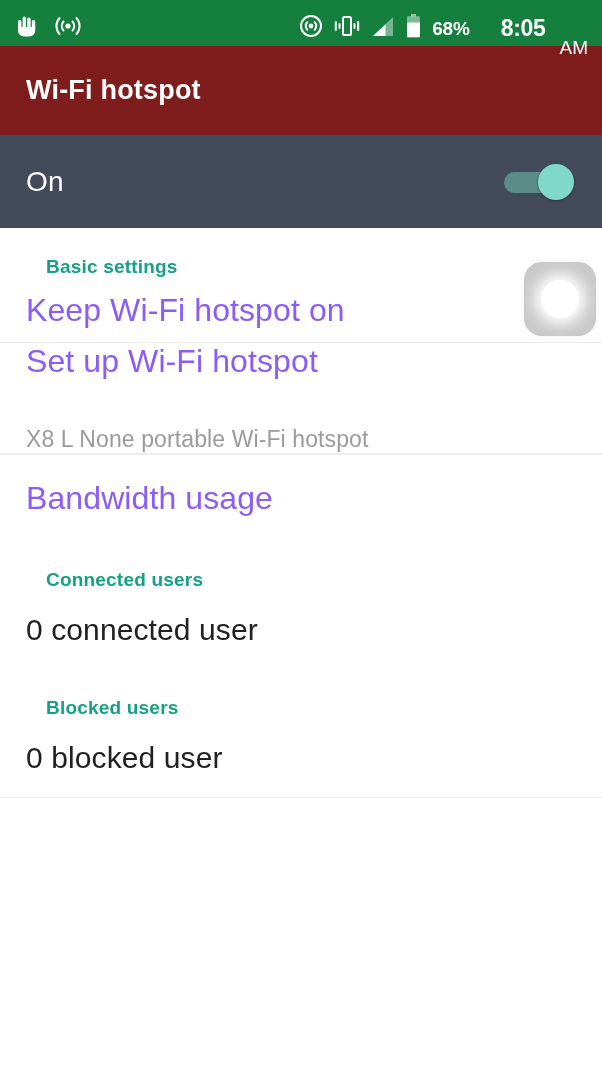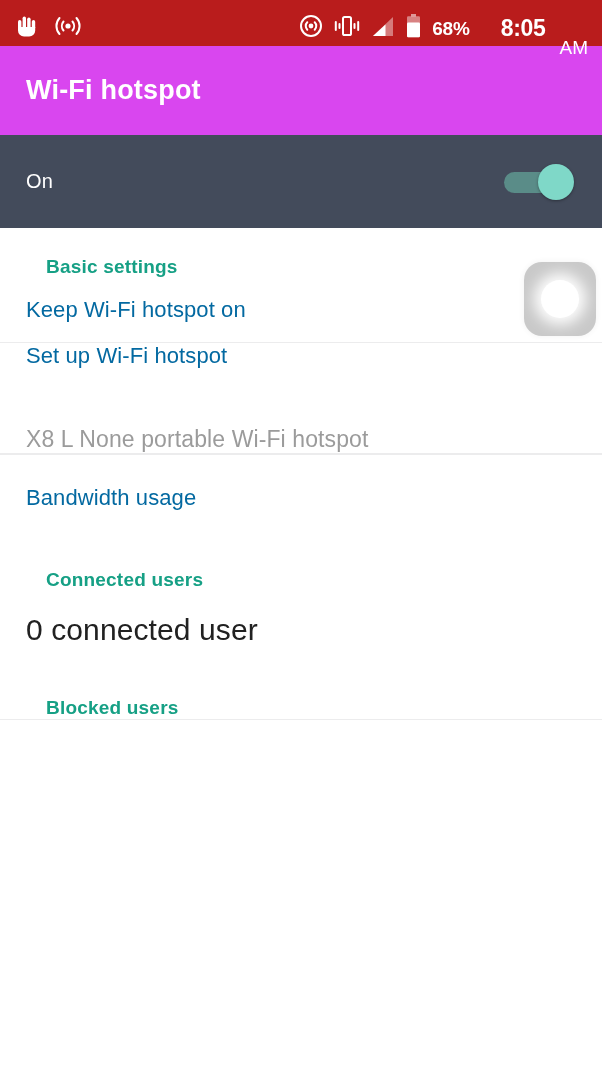--- a/index.html
+++ b/index.html
@@ -7,21 +7,21 @@
     width:602px; height:1070px;
     background:#ffffff;
     font-family:"Liberation Sans", sans-serif;
     -webkit-font-smoothing:antialiased;
     overflow:hidden;
   }
   .phone { position:relative; width:602px; height:1070px; background:#fff; }
 
   
   .statusbar {
-    height:46px; background:#b91c1c;
+    height:46px; background:#15803d;
     display:flex; align-items:center;
     padding:10px 14px 0 16px;
     color:#ffffff;
   }
   .sb-left { display:flex; align-items:center; gap:16px; }
   .sb-right { margin-left:auto; display:flex; align-items:center; gap:11px; }
   .sb-icon { display:block; }
   .sb-pct {
     font-size:19px; font-weight:bold; letter-spacing:-0.2px;
     color:#ffffff; line-height:1;
@@ -30,37 +30,37 @@
     font-size:23px; font-weight:bold; letter-spacing:-0.3px;
     color:#ffffff; line-height:1; margin-left:20px;
   }
   .sb-ampm {
     font-size:19px; font-weight:normal; color:#ffffff;
     line-height:1; margin-left:3px; position:relative; top:3px;margin-top:32px;
   }
 
   
   .titlebar {
-    height:89px; background:#d946ef;
+    height:89px; background:#7f1d1d;
     display:flex; align-items:center;
     padding:0 26px;
   }
   .titlebar h1 {
     font-size:27px; font-weight:bold; color:#ffffff;
     letter-spacing:0.2px;
   }
 
   
   .masterbar {
     height:93px; background:#434b5b;
     display:flex; align-items:center;
     padding:0 28px 0 26px;
   }
   .masterbar .label {
-    font-size:20px; color:#ffffff; letter-spacing:0.2px;
+    font-size:28px; color:#ffffff; letter-spacing:0.2px;
   }
   .switch {
     margin-left:auto; position:relative;
     width:70px; height:36px;
   }
   .switch .track {
     position:absolute; left:0; top:8px;
     width:58px; height:21px; border-radius:11px;
     background:#5a8c88;
   }
@@ -77,21 +77,21 @@
     font-size:19px; font-weight:bold;
     color:#16a085; letter-spacing:0.2px;
     padding:28px 26px 0 26px;
     margin-left:20px;
   }
   .row {
     padding:0 26px;
     display:flex; flex-direction:column; justify-content:center;
   }
   .row .title {
-    font-size:22px; color:#0369a1; letter-spacing:0.1px;
+    font-size:32px; color:#8b5cf6; letter-spacing:0.1px;
   }
   .row .subtitle {
     font-size:23px; color:#9b9b9b; letter-spacing:0.1px;
     margin-top:7px;
   }
   .divider { height:1px; background:#ececed; width:100%; }
 
   .row-keep      { height:64px; }
   .row-setup     { height:110px;justify-content:space-between; }
   .row-wps       { height:110px; }
@@ -216,20 +216,23 @@
     <div class="row row-bandwidth">
       <span class="title">Bandwidth usage</span>
     </div>
 
     <div class="section-header">Connected users</div>
     <div class="row row-value">
       <span class="title">0 connected user</span>
     </div>
 
     <div class="section-header">Blocked users</div>
+    <div class="row row-value">
+      <span class="title">0 blocked user</span>
+    </div>
 
     <div class="divider"></div>
   </div>
 
   <div class="touch-indicator">
     <span class="dot"></span>
   </div>
 
 </div>
 

